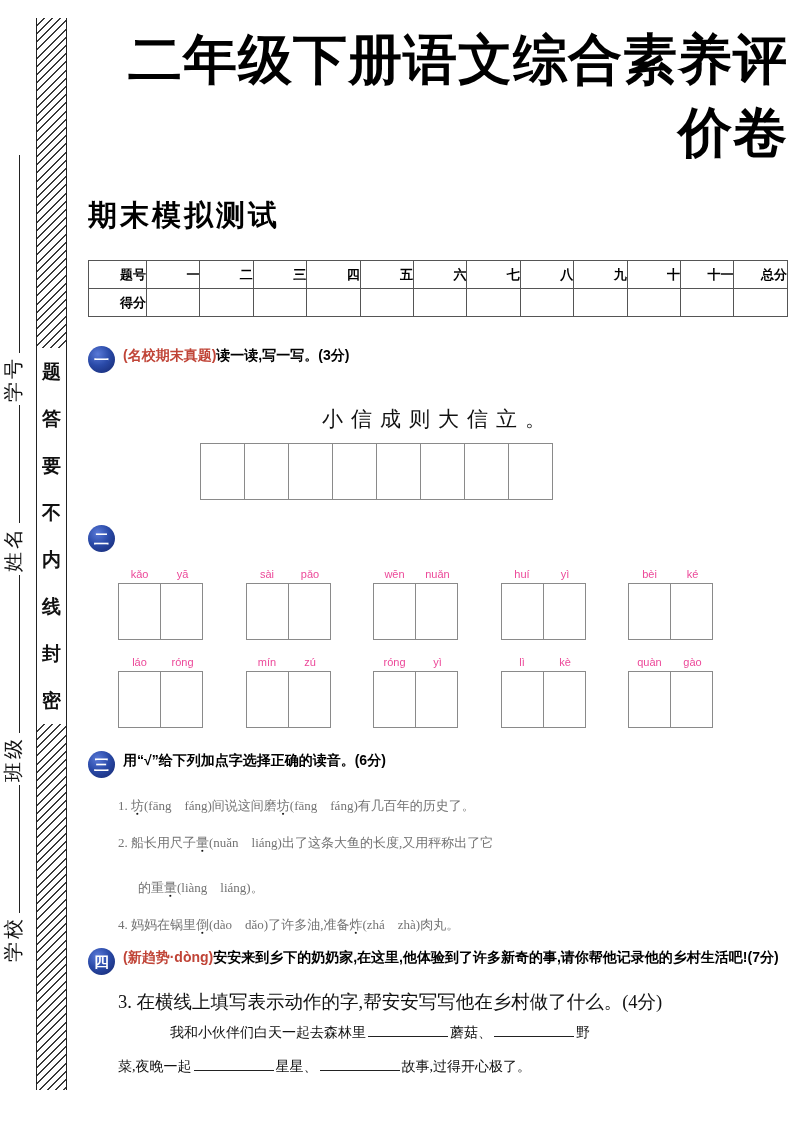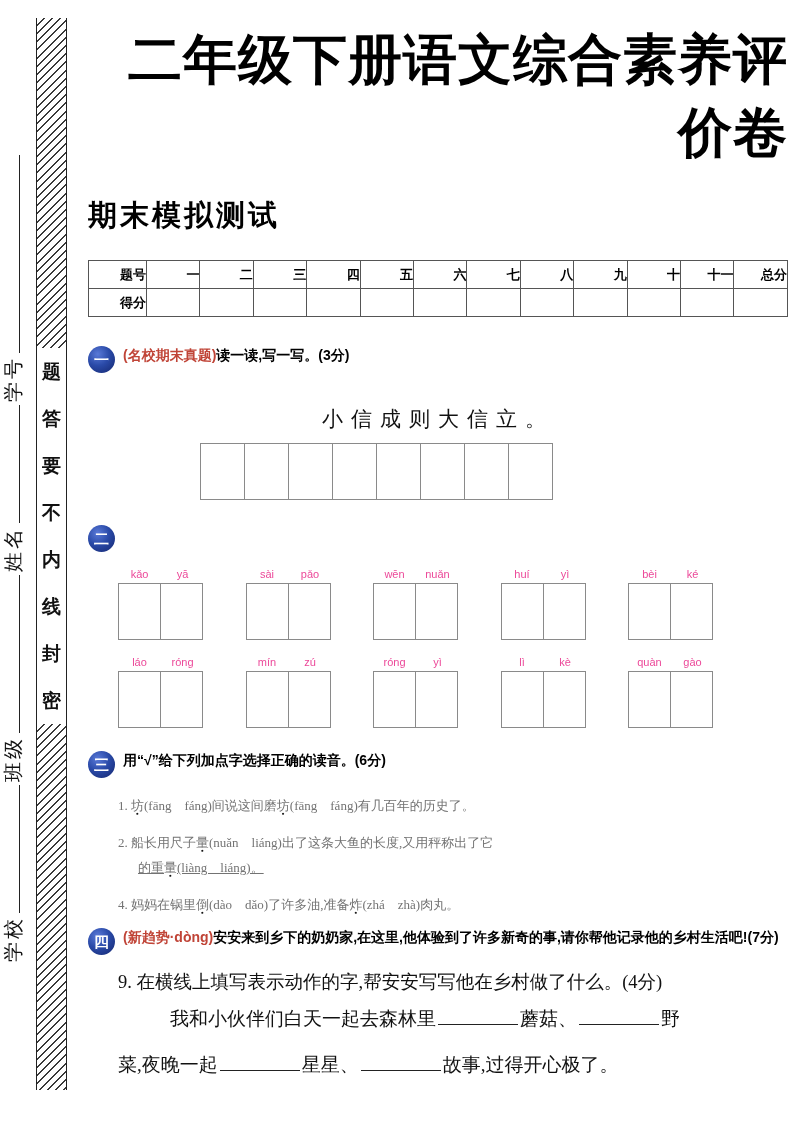--- a/index.html
+++ b/index.html
@@ -98,34 +98,34 @@
   .pin-boxes{display:flex;}
   .pin-cell{width:43px; height:57px; border:1px solid #8a8a8a; margin-left:-1px;}
   .pin-cell:first-child{margin-left:0;}
 
   
   .kai-item{
     font-family:var(--kai); font-size:13px; color:#737373;
     padding-left:30px; margin-top:19px; line-height:1.35; white-space:nowrap;
   }
   .kai-item .cont{padding-left:20px;}
-  .kai-line{margin-top:8px;text-decoration:underline;}
+  .kai-line{margin-top:28px;}
   .dotchar{position:relative; display:inline-block;}
   .dotchar::after{
     content:"●"; position:absolute; left:50%; transform:translateX(-50%);
     bottom:-0.62em; font-size:0.38em; color:#111;
   }
 
   
   .sub-question{
     font-family:var(--kai); font-size:18.5px; color:#111;
     padding-left:30px; margin-top:14px;
   }
   .fill-para{
-    font-family:var(--kai); font-size:19px; color:#111;
+    font-family:var(--kai); font-size:14px; color:#111;
     padding-left:30px; margin-top:2px; line-height:2.42;
   }
   .fill-line.indent{text-indent:52px;}
   .blank-u{
     display:inline-block; width:80px; height:0.95em;
     border-bottom:1.6px solid #222; margin:0 2px;
   }
 
   .mt-s1{margin-top:28px;}
   .mt-s2{margin-top:24px;}
@@ -330,19 +330,19 @@
       </div>
       <div class="kai-item">
         <div><span>4. 妈妈在锅里</span><span class="dotchar">倒</span><span>(dào　dǎo)了许多油,准备</span><span class="dotchar">炸</span><span>(zhá　zhà)肉丸。</span></div>
       </div>
     </div>
 
   <div class="sec-header mt-s4">
     <div class="badge">四</div>
     <div class="sec-title sec4-title"><span class="sec-tag">(新趋势·dòng)</span><span>安安来到乡下的奶奶家,在这里,他体验到了许多新奇的事,请你帮他记录他的乡村生活吧!(7分)</span></div>
   </div>
-  <div class="sub-question">9. 在横线上填写表示动作的字,帮安安写写他在乡村做了什么。(4分)</div>
+  <div class="sub-question">3. 在横线上填写表示动作的字,帮安安写写他在乡村做了什么。(4分)</div>
   <div class="fill-para" id="fill-para">
       <div class="fill-line indent"><span>我和小伙伴们白天一起去森林里</span><span class="blank-u"></span><span>蘑菇、</span><span class="blank-u"></span><span>野</span></div>
       <div class="fill-line"><span>菜,夜晚一起</span><span class="blank-u"></span><span>星星、</span><span class="blank-u"></span><span>故事,过得开心极了。</span></div>
     </div>
 
 </div>
 
 </body></html>

